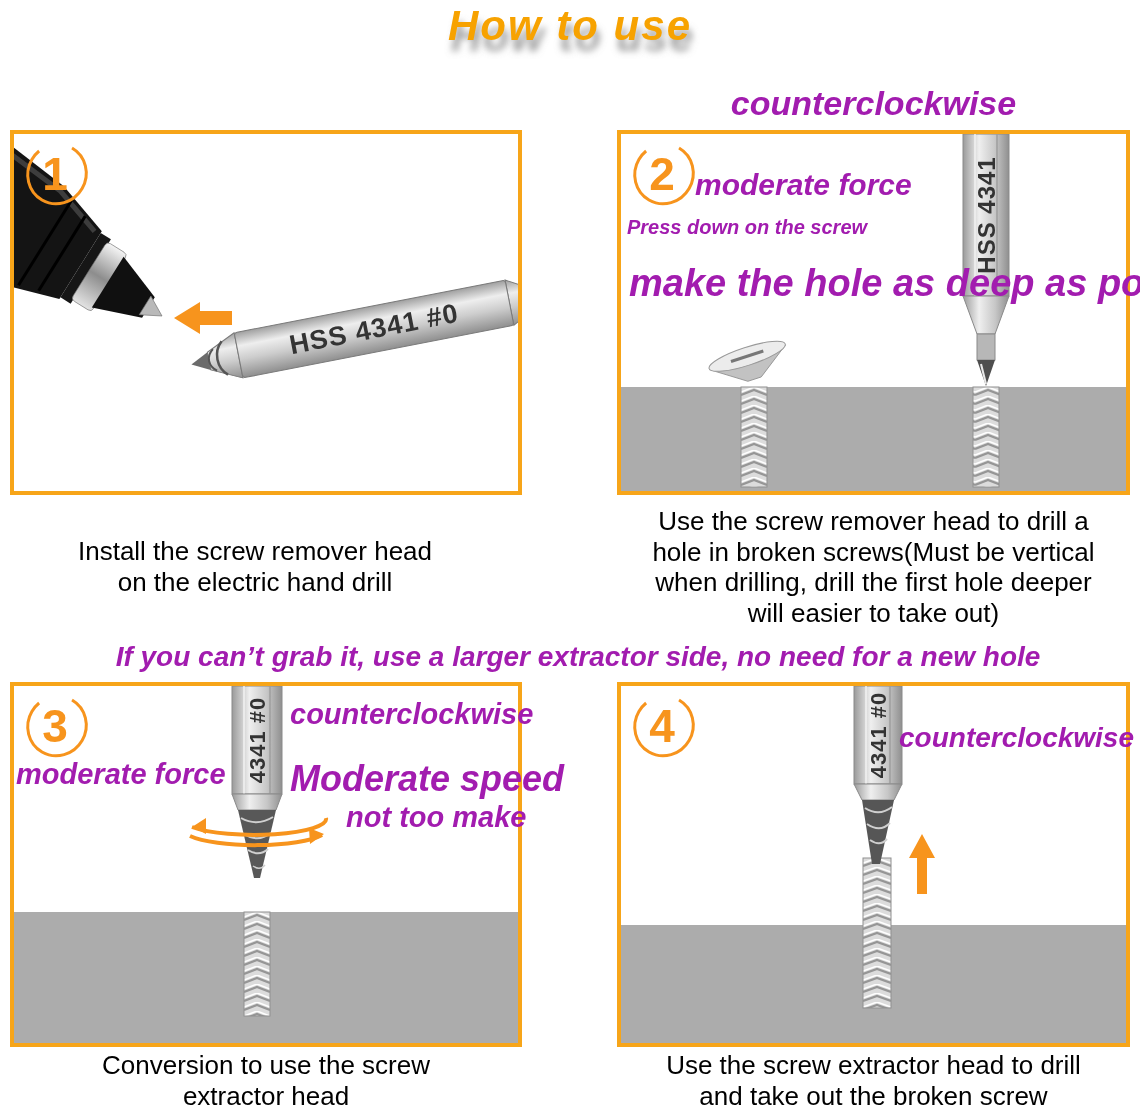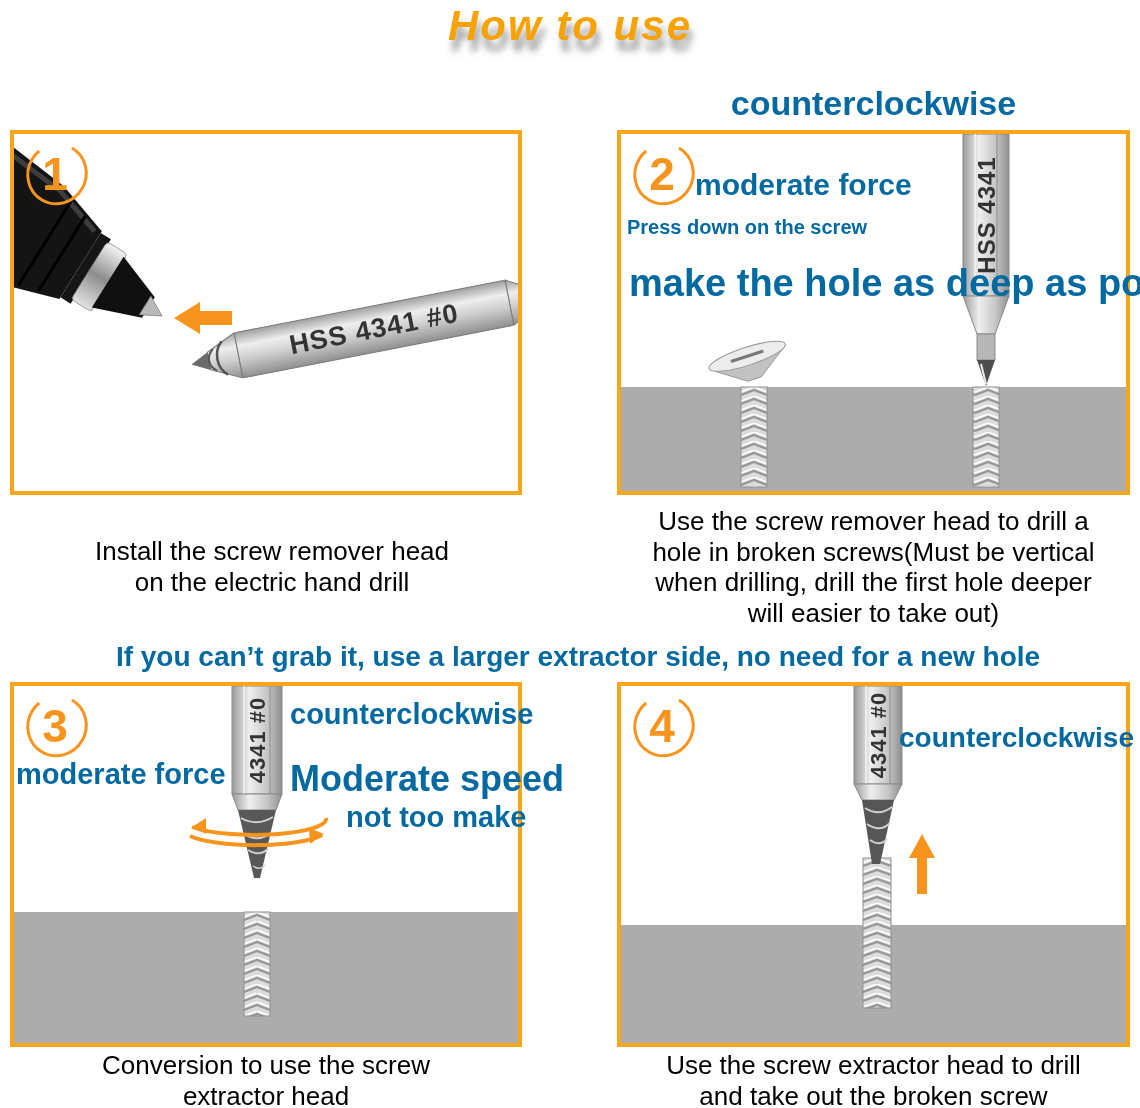--- a/index.html
+++ b/index.html
@@ -5,40 +5,40 @@
   html,body { margin:0; padding:0; background:#ffffff; font-family:"Liberation Sans",sans-serif; }
   .page { position:relative; width:1140px; height:1108px; background:#ffffff; overflow:hidden; }
 
   .title {
     position:absolute; top:2px; left:0; width:100%;
     text-align:center; font-size:42px; font-weight:bold; font-style:italic;
     color:#F7A200; letter-spacing:2px;
     text-shadow: 3px 11px 7px rgba(115,115,115,0.7);
   }
 
-  .red-note { position:absolute; color:#0369a1; font-weight:700; z-index:6; white-space:nowrap; }
+  .red-note { position:absolute; color:#a21caf; font-weight:700; z-index:6; white-space:nowrap;font-style:italic; }
   .top-note { top:84px; left:617px; width:513px; text-align:center; font-size:34px; font-weight:700; }
   .middle-note { top:641px; left:0; width:1140px; text-align:center; font-size:28px;margin-left:8px; }
 
   .panel { position:absolute; border:4px solid #F7A519; background:#fff; box-sizing:border-box; }
   .panel svg.illu { position:absolute; top:0; left:0; }
 
   .panel-1 { left:10px;  top:130px; width:512px; height:365px; }
   .panel-2 { left:617px; top:130px; width:513px; height:365px; }
   .panel-3 { left:10px;  top:682px; width:512px; height:365px; }
   .panel-4 { left:617px; top:682px; width:513px; height:365px; }
 
   .step { position:absolute; top:4px; left:6px; width:74px; height:74px; z-index:7; }
   .step text { font-size:46px; font-weight:bold; fill:#F7941D; }
 
   .caption {
     position:absolute; text-align:center; color:#000;
     font-size:26px; line-height:1.18; white-space:pre-line; z-index:3;
   }
-  .caption-1 { left:20px;  top:536px;  width:504px; }
+  .caption-1 { left:3px;  top:536px;  width:504px; }
   .caption-2 { left:621px; top:506px;  width:505px; }
   .caption-3 { left:14px;  top:1050px; width:504px; }
   .caption-4 { left:621px; top:1050px; width:505px; }
 
   svg text { font-family:"Liberation Sans",sans-serif; }
 
   .n-p2-1 { left:74px;  top:34px;  font-size:30px; }
   .n-p2-2 { left:6px;   top:82px;  font-size:20px; }
   .n-p2-3 { left:8px;   top:128px; font-size:38px; }
 

